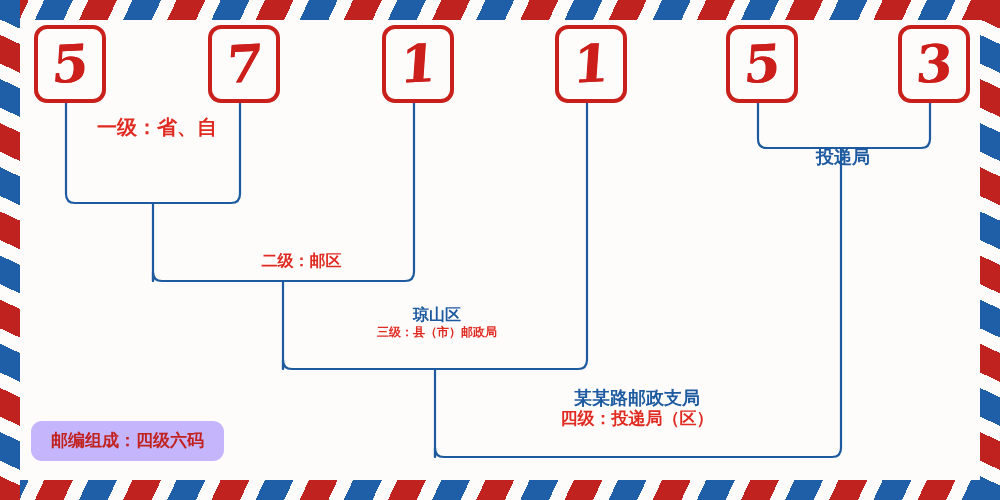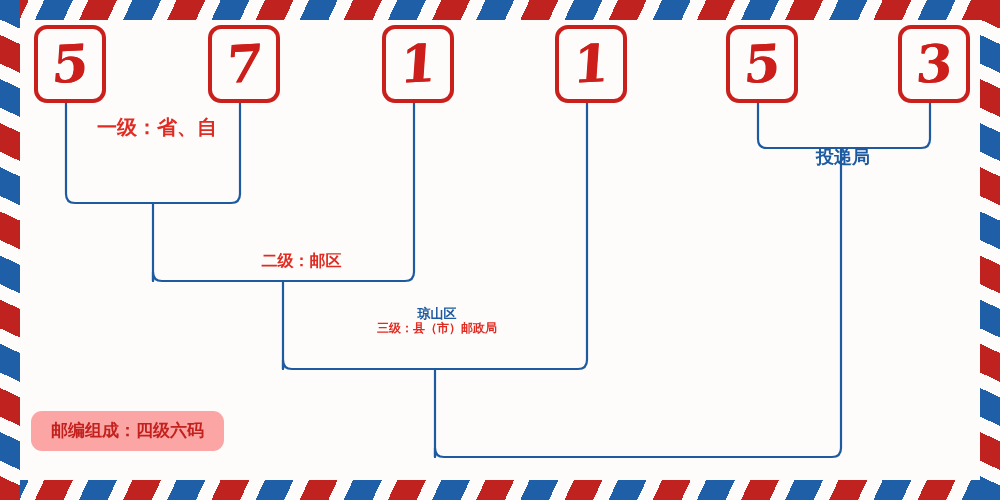--- a/index.html
+++ b/index.html
@@ -80,35 +80,35 @@
 
   
   #lvl1{left:72px;top:114px;width:170px;}
   #lvl1 .lbl-title{font-size:19px;}
   #lvl1 .lbl-sub{font-size:20px;line-height:1.3;}
   
   #lvl2{left:184px;top:252px;width:235px;}
   #lvl2 .lbl-sub{font-size:16px;}
   
   #lvl3{left:292px;top:306px;width:290px;}
-  #lvl3 .lbl-title{font-size:13px;}
+  #lvl3 .lbl-title{font-size:16px;}
   #lvl3 .lbl-sub{font-size:12px;}
   
   #lvl4{left:442px;top:387px;width:390px;}
   #lvl4 .lbl-title{font-size:18px;}
   #lvl4 .lbl-sub{font-size:17px;}
   
   #lvldeliv{left:754px;top:114px;width:178px;margin-top:32px;}
   #lvldeliv .lbl-title{font-size:18px;}
 
   
   #badge{
-    position:absolute;left:31px;top:411px;
+    position:absolute;left:31px;top:421px;
     padding:8px 20px 9px 20px;
-    background:#fca5a5;border-radius:11px;
+    background:#c4b5fd;border-radius:11px;
     z-index:30;
   }
   #badge .badge-text{
     font-family:"DejaVu Serif","Liberation Serif",serif;
     font-weight:700;font-size:17px;color:#c2211d;white-space:nowrap;
   }
 </style>
 </head>
 <body>
 
@@ -162,20 +162,24 @@
 
   <div class="label-group" id="lvl2">
     <div class="lbl-sub">二级：邮区</div>
   </div>
 
   <div class="label-group" id="lvl3">
     <div class="lbl-title">琼山区</div>
     <div class="lbl-sub">三级：县（市）邮政局</div>
   </div>
 
+  <div class="label-group" id="lvl4">
+    <div class="lbl-title">某某路邮政支局</div>
+    <div class="lbl-sub">四级：投递局（区）</div>
+  </div>
 
   <div class="label-group" id="lvldeliv">
     <div class="lbl-title">投递局</div>
   </div>
 
   <div id="badge">
     <span class="badge-text">邮编组成：四级六码</span>
   </div>
 
 </div>

